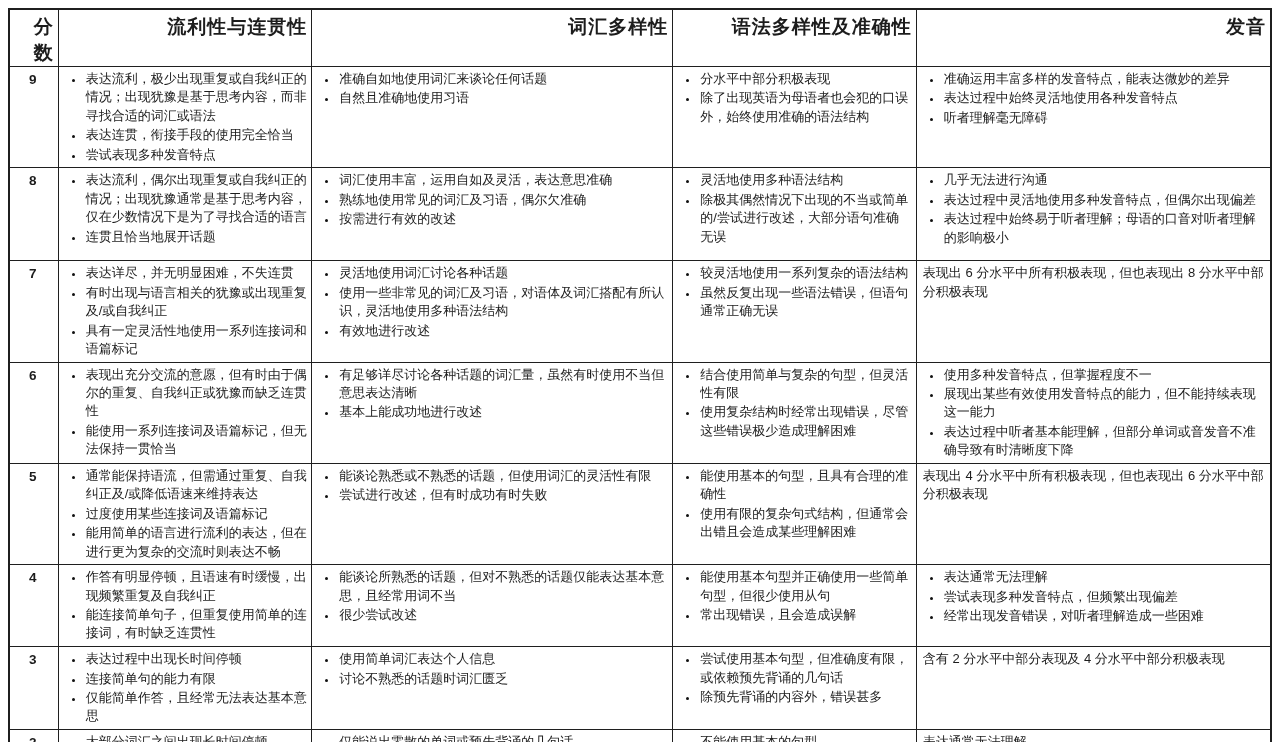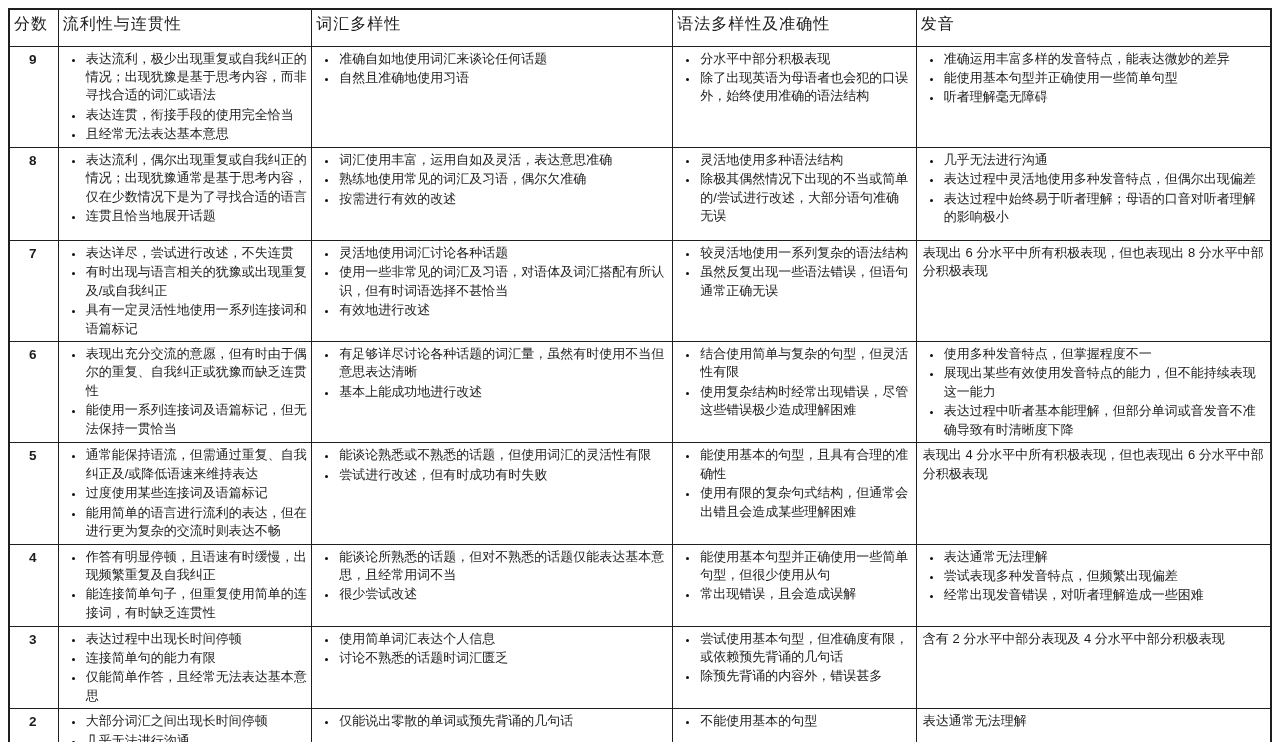--- a/index.html
+++ b/index.html
@@ -25,23 +25,23 @@
     border: 2px solid #1f1f1f;
     background: #ffffff;
   }
   th, td {
     border: 1.5px solid #1f1f1f;
     vertical-align: top;
     color: #1c1c1c;
     box-sizing: border-box;
   }
   th {
-    font-size: 16px;
-    font-weight: normal;
-    text-align: left;
+    font-size: 19px;
+    font-weight: bold;
+    text-align: right;
     padding: 4px 4px 0 4px;
     letter-spacing: 1px;
   }
   tr.r-head { height: 37px; }
   td {
     font-size: 13px;
     line-height: 1.42;
     padding: 1px 4px 1px 2px;
   }
   td.score-cell {
@@ -98,39 +98,39 @@
       </tr>
     </thead>
     <tbody>
 
       <tr class="r9">
         <td class="score-cell">9</td>
         <td>
           <ul class="criteria-list">
             <li>表达流利，极少出现重复或自我纠正的情况；出现犹豫是基于思考内容，而非寻找合适的词汇或语法</li>
             <li>表达连贯，衔接手段的使用完全恰当</li>
-            <li>且经常无法表达基本意思</li>
+            <li>尝试表现多种发音特点</li>
           </ul>
         </td>
         <td>
           <ul class="criteria-list">
             <li>准确自如地使用词汇来谈论任何话题</li>
             <li>自然且准确地使用习语</li>
           </ul>
         </td>
         <td>
           <ul class="criteria-list">
             <li>分水平中部分积极表现</li>
             <li>除了出现英语为母语者也会犯的口误外，始终使用准确的语法结构</li>
           </ul>
         </td>
         <td>
           <ul class="criteria-list">
             <li>准确运用丰富多样的发音特点，能表达微妙的差异</li>
-            <li>能使用基本句型并正确使用一些简单句型</li>
+            <li>表达过程中始终灵活地使用各种发音特点</li>
             <li>听者理解毫无障碍</li>
           </ul>
         </td>
       </tr>
 
       <tr class="r8">
         <td class="score-cell">8</td>
         <td>
           <ul class="criteria-list">
             <li>表达流利，偶尔出现重复或自我纠正的情况；出现犹豫通常是基于思考内容，仅在少数情况下是为了寻找合适的语言</li>
@@ -156,29 +156,29 @@
             <li>表达过程中灵活地使用多种发音特点，但偶尔出现偏差</li>
             <li>表达过程中始终易于听者理解；母语的口音对听者理解的影响极小</li>
           </ul>
         </td>
       </tr>
 
       <tr class="r7">
         <td class="score-cell">7</td>
         <td>
           <ul class="criteria-list">
-            <li>表达详尽，尝试进行改述，不失连贯</li>
+            <li>表达详尽，并无明显困难，不失连贯</li>
             <li>有时出现与语言相关的犹豫或出现重复及/或自我纠正</li>
             <li>具有一定灵活性地使用一系列连接词和语篇标记</li>
           </ul>
         </td>
         <td>
           <ul class="criteria-list">
             <li>灵活地使用词汇讨论各种话题</li>
-            <li>使用一些非常见的词汇及习语，对语体及词汇搭配有所认识，但有时词语选择不甚恰当</li>
+            <li>使用一些非常见的词汇及习语，对语体及词汇搭配有所认识，灵活地使用多种语法结构</li>
             <li>有效地进行改述</li>
           </ul>
         </td>
         <td>
           <ul class="criteria-list">
             <li>较灵活地使用一系列复杂的语法结构</li>
             <li>虽然反复出现一些语法错误，但语句通常正确无误</li>
           </ul>
         </td>
         <td class="plain-cell">表现出 6 分水平中所有积极表现，但也表现出 8 分水平中部分积极表现</td>

